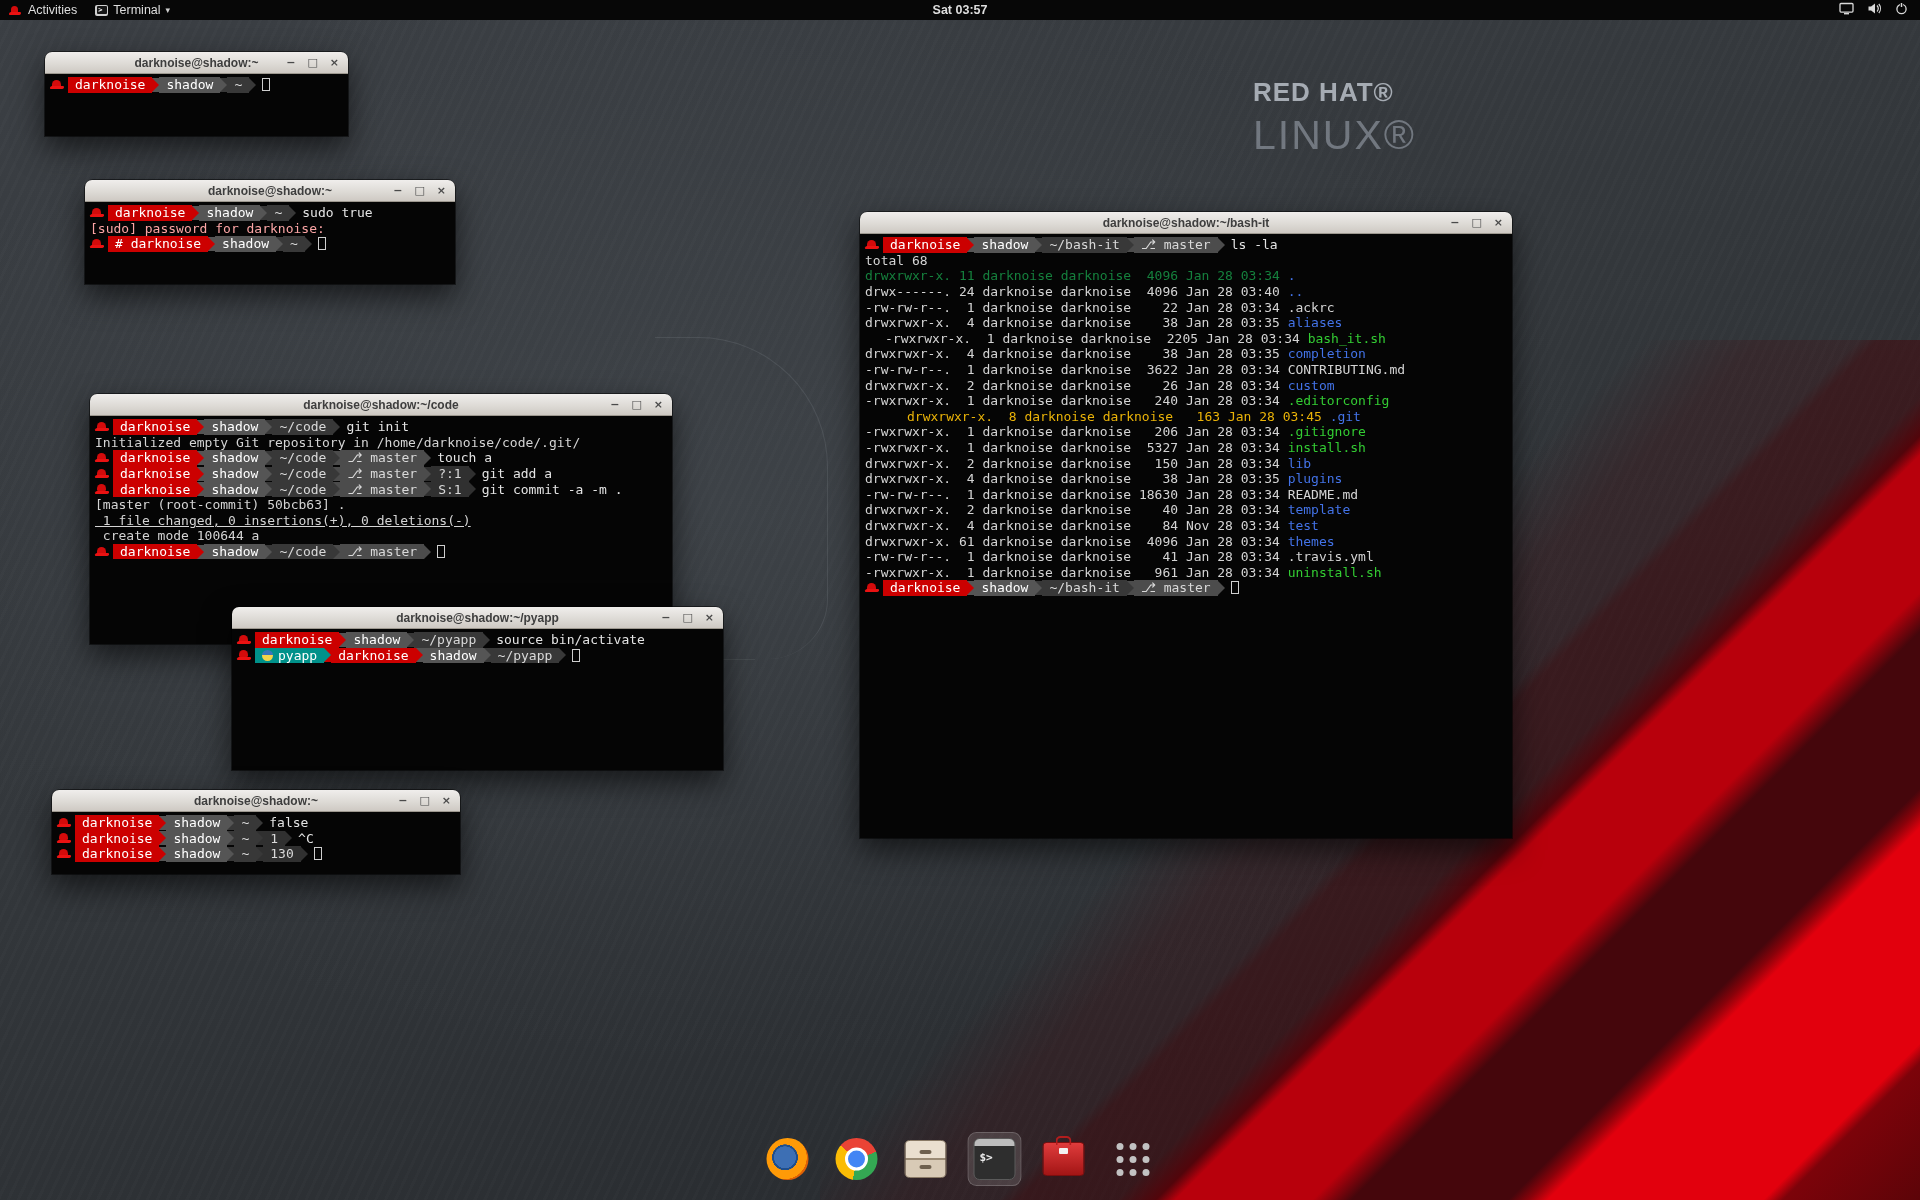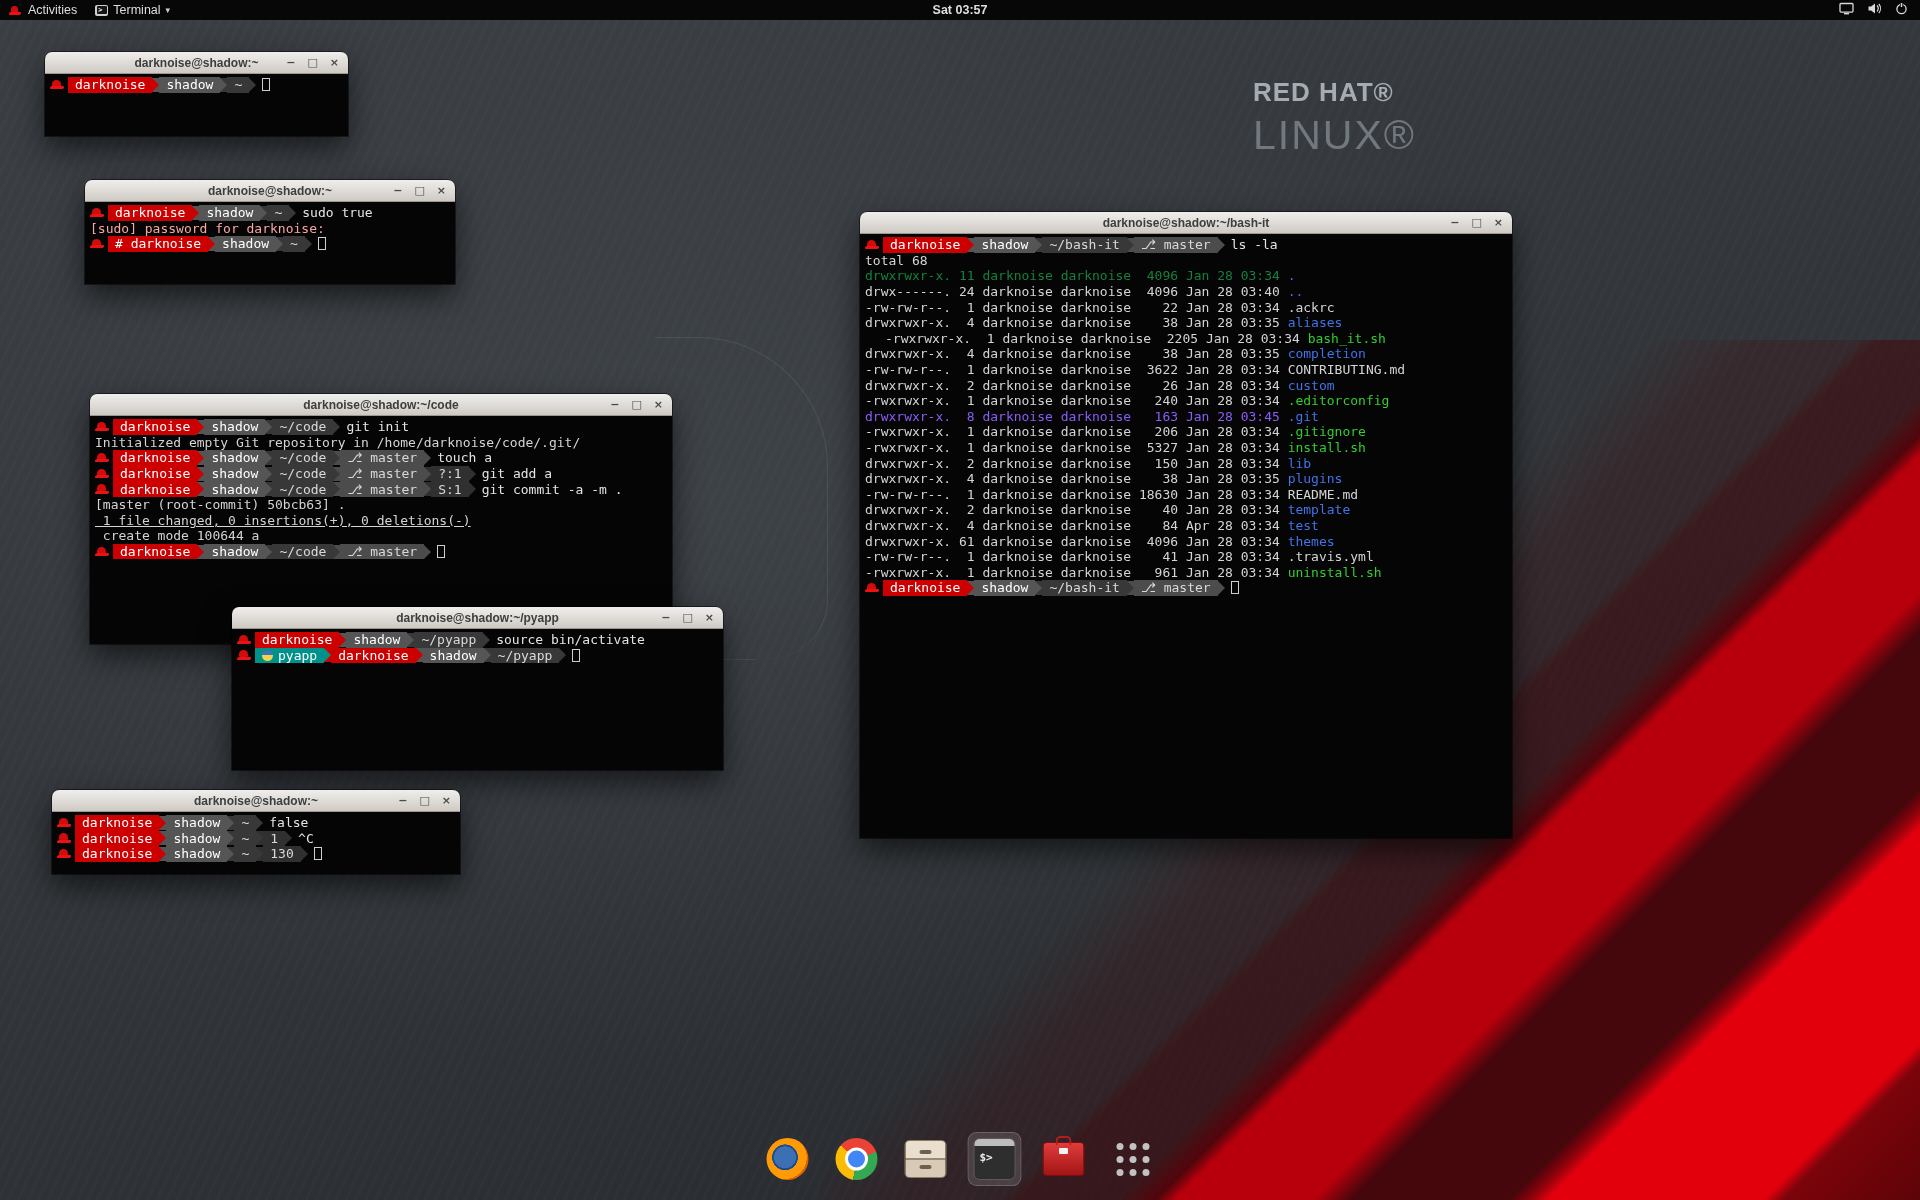--- a/index.html
+++ b/index.html
@@ -221,28 +221,28 @@
         <div class="term-line"><span class="out" style="color: rgb(212, 212, 212);">total 68</span></div>
         <div class="term-line"><span class="out" style="color: #15803d;">drwxrwxr-x. 11 darknoise darknoise  4096 Jan 28 03:34 </span><span class="out" style="color: rgb(67, 115, 232);">.</span></div>
         <div class="term-line"><span class="out" style="color: rgb(212, 212, 212);">drwx------. 24 darknoise darknoise  4096 Jan 28 03:40 </span><span class="out" style="color: rgb(67, 115, 232);">..</span></div>
         <div class="term-line"><span class="out" style="color: rgb(212, 212, 212);">-rw-rw-r--.  1 darknoise darknoise    22 Jan 28 03:34 </span><span class="out" style="color: rgb(212, 212, 212);">.ackrc</span></div>
         <div class="term-line"><span class="out" style="color: rgb(212, 212, 212);">drwxrwxr-x.  4 darknoise darknoise    38 Jan 28 03:35 </span><span class="out" style="color: rgb(67, 115, 232);">aliases</span></div>
         <div class="term-line"><span class="out" style="color: rgb(212, 212, 212); margin-left: 20px;">-rwxrwxr-x.  1 darknoise darknoise  2205 Jan 28 03:34 </span><span class="out" style="color: rgb(51, 204, 51);">bash_it.sh</span></div>
         <div class="term-line"><span class="out" style="color: rgb(212, 212, 212);">drwxrwxr-x.  4 darknoise darknoise    38 Jan 28 03:35 </span><span class="out" style="color: rgb(67, 115, 232);">completion</span></div>
         <div class="term-line"><span class="out" style="color: rgb(212, 212, 212);">-rw-rw-r--.  1 darknoise darknoise  3622 Jan 28 03:34 </span><span class="out" style="color: rgb(212, 212, 212);">CONTRIBUTING.md</span></div>
         <div class="term-line"><span class="out" style="color: rgb(212, 212, 212);">drwxrwxr-x.  2 darknoise darknoise    26 Jan 28 03:34 </span><span class="out" style="color: rgb(67, 115, 232);">custom</span></div>
         <div class="term-line"><span class="out" style="color: rgb(212, 212, 212);">-rwxrwxr-x.  1 darknoise darknoise   240 Jan 28 03:34 </span><span class="out" style="color: rgb(51, 204, 51);">.editorconfig</span></div>
-        <div class="term-line"><span class="out" style="color: #8b5cf6;">drwxrwxr-x.  8 darknoise darknoise   163 Jan 28 03:45 </span><span class="out" style="color: rgb(67, 115, 232);">.git</span></div>
+        <div class="term-line"><span class="out" style="color: #eab308; margin-left: 42px;">drwxrwxr-x.  8 darknoise darknoise   163 Jan 28 03:45 </span><span class="out" style="color: rgb(67, 115, 232);">.git</span></div>
         <div class="term-line"><span class="out" style="color: rgb(212, 212, 212);">-rwxrwxr-x.  1 darknoise darknoise   206 Jan 28 03:34 </span><span class="out" style="color: rgb(51, 204, 51);">.gitignore</span></div>
         <div class="term-line"><span class="out" style="color: rgb(212, 212, 212);">-rwxrwxr-x.  1 darknoise darknoise  5327 Jan 28 03:34 </span><span class="out" style="color: rgb(51, 204, 51);">install.sh</span></div>
         <div class="term-line"><span class="out" style="color: rgb(212, 212, 212);">drwxrwxr-x.  2 darknoise darknoise   150 Jan 28 03:34 </span><span class="out" style="color: rgb(67, 115, 232);">lib</span></div>
         <div class="term-line"><span class="out" style="color: rgb(212, 212, 212);">drwxrwxr-x.  4 darknoise darknoise    38 Jan 28 03:35 </span><span class="out" style="color: rgb(67, 115, 232);">plugins</span></div>
         <div class="term-line"><span class="out" style="color: rgb(212, 212, 212);">-rw-rw-r--.  1 darknoise darknoise 18630 Jan 28 03:34 </span><span class="out" style="color: rgb(212, 212, 212); text-align: center;">README.md</span></div>
         <div class="term-line"><span class="out" style="color: rgb(212, 212, 212);">drwxrwxr-x.  2 darknoise darknoise    40 Jan 28 03:34 </span><span class="out" style="color: rgb(67, 115, 232);">template</span></div>
-        <div class="term-line"><span class="out" style="color: rgb(212, 212, 212);">drwxrwxr-x.  4 darknoise darknoise    84 Apr 28 03:34 </span><span class="out" style="color: rgb(67, 115, 232);">test</span></div>
+        <div class="term-line"><span class="out" style="color: rgb(212, 212, 212);">drwxrwxr-x.  4 darknoise darknoise    84 Nov 28 03:34 </span><span class="out" style="color: rgb(67, 115, 232);">test</span></div>
         <div class="term-line"><span class="out" style="color: rgb(212, 212, 212);">drwxrwxr-x. 61 darknoise darknoise  4096 Jan 28 03:34 </span><span class="out" style="color: rgb(67, 115, 232);">themes</span></div>
         <div class="term-line"><span class="out" style="color: rgb(212, 212, 212);">-rw-rw-r--.  1 darknoise darknoise    41 Jan 28 03:34 </span><span class="out" style="color: rgb(212, 212, 212);">.travis.yml</span></div>
         <div class="term-line"><span class="out" style="color: rgb(212, 212, 212);">-rwxrwxr-x.  1 darknoise darknoise   961 Jan 28 03:34 </span><span class="out" style="color: rgb(51, 204, 51);">uninstall.sh</span></div>
         <div class="term-line"><span class="hat"></span><span class="seg" style="background: rgb(204, 0, 0);">darknoise</span><span class="sep" style="border-left-color: rgb(204, 0, 0); background-color: rgb(85, 85, 85);"></span><span class="seg" style="background: rgb(85, 85, 85);">shadow</span><span class="sep" style="border-left-color: rgb(85, 85, 85); background-color: rgb(56, 56, 56);"></span><span class="seg" style="background: rgb(56, 56, 56); color: rgb(217, 217, 217);">~/bash-it</span><span class="sep" style="border-left-color: rgb(56, 56, 56); background-color: rgb(76, 76, 76);"></span><span class="seg" style="background: rgb(76, 76, 76); color: rgb(217, 217, 217);">⎇ master</span><span class="sep" style="border-left-color: rgb(76, 76, 76); background-color: transparent;"></span><span class="cursor"></span></div>
       </div>
   </div>
 
   <div class="dock">
     <div class="dock-item">
         <span class="icon-firefox"></span>

